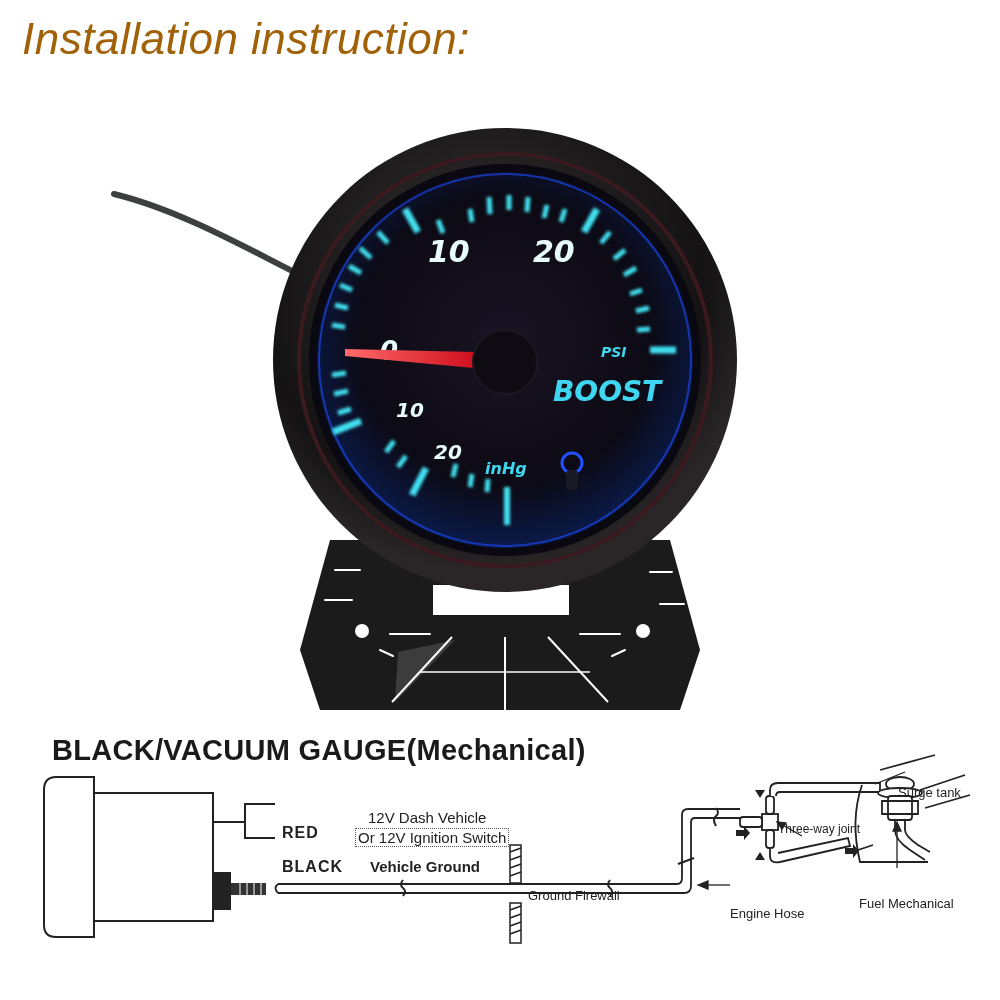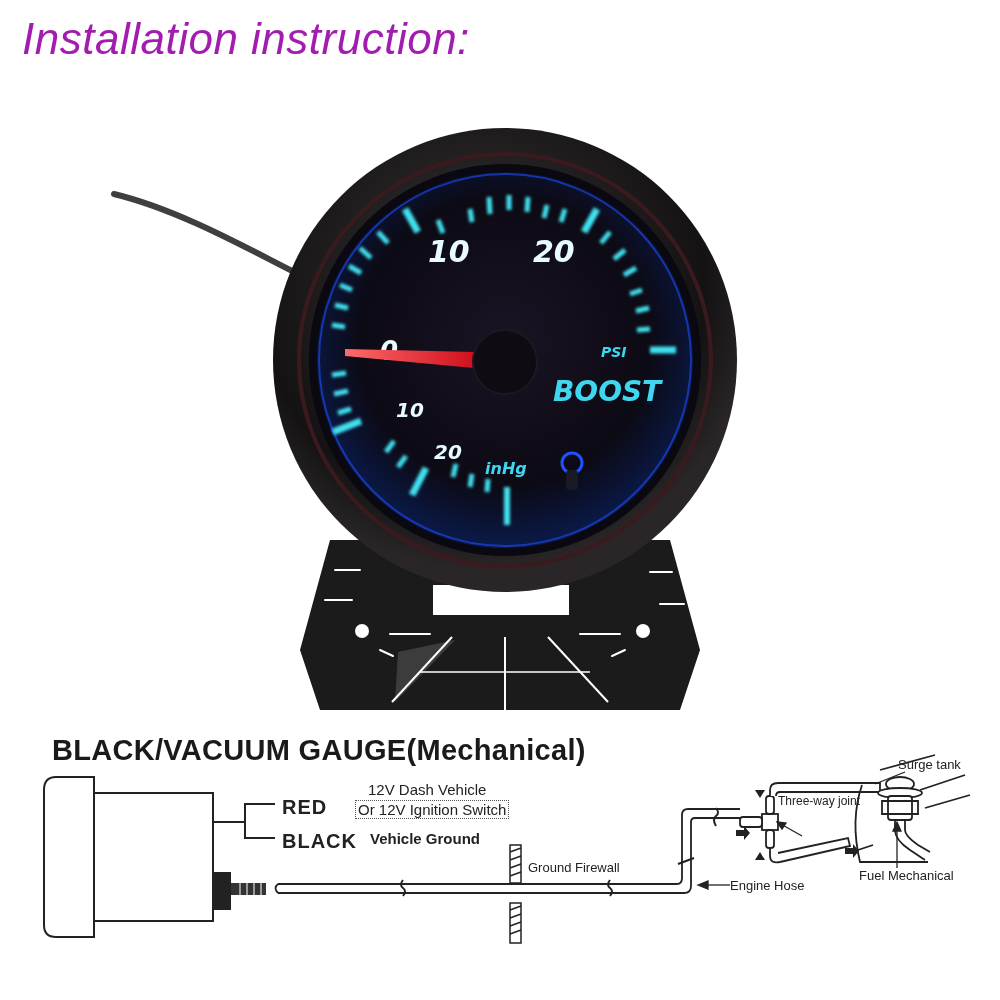--- a/index.html
+++ b/index.html
@@ -1,28 +1,28 @@
 <!DOCTYPE html>
 <html><head>
 <meta charset="utf-8">
 <style>
   html, body { margin:0; padding:0; background:#ffffff; }
   body { width:1000px; height:1000px; position:relative; overflow:hidden; font-family:"Liberation Sans", sans-serif; }
   .title {
     position:absolute; left:22px; top:14px; font-size:44px; font-style:italic;
-    color:#a21caf; letter-spacing:0.5px; font-family:"Liberation Sans", sans-serif;
+    color:#a16207; letter-spacing:0.5px; font-family:"Liberation Sans", sans-serif;
   }
   .photo { position:absolute; left:0; top:0; width:1000px; height:720px; }
   .diagram { position:absolute; left:0; top:720px; width:1000px; height:280px; }
   .d-title {
     position:absolute; left:52px; top:734px; font-size:29px; font-weight:bold;
     color:#1a1a1a; font-family:"Liberation Sans", sans-serif; letter-spacing:0.3px;
   }
-  .lbl { position:absolute; color:#222; font-family:"Liberation Sans", sans-serif; white-space:nowrap; }
-  .wire-lbl { font-weight:bold; font-size:20px; letter-spacing:1px; }
+  .lbl { position:absolute; color:#222; font-family:"Liberation Sans", sans-serif; white-space:nowrap;margin-top:28px; }
+  .wire-lbl { font-weight:bold; font-size:16px; letter-spacing:1px; }
   .desc { font-size:15px; }
   .small { font-size:13px; }
   .dotted { border:1px dotted #555; padding:0 2px; }
 </style>
 </head>
 <body>
 
 <div class="title">Installation instruction:</div>
 
 <svg class="photo" viewBox="0 0 1000 720" xmlns="http://www.w3.org/2000/svg">

